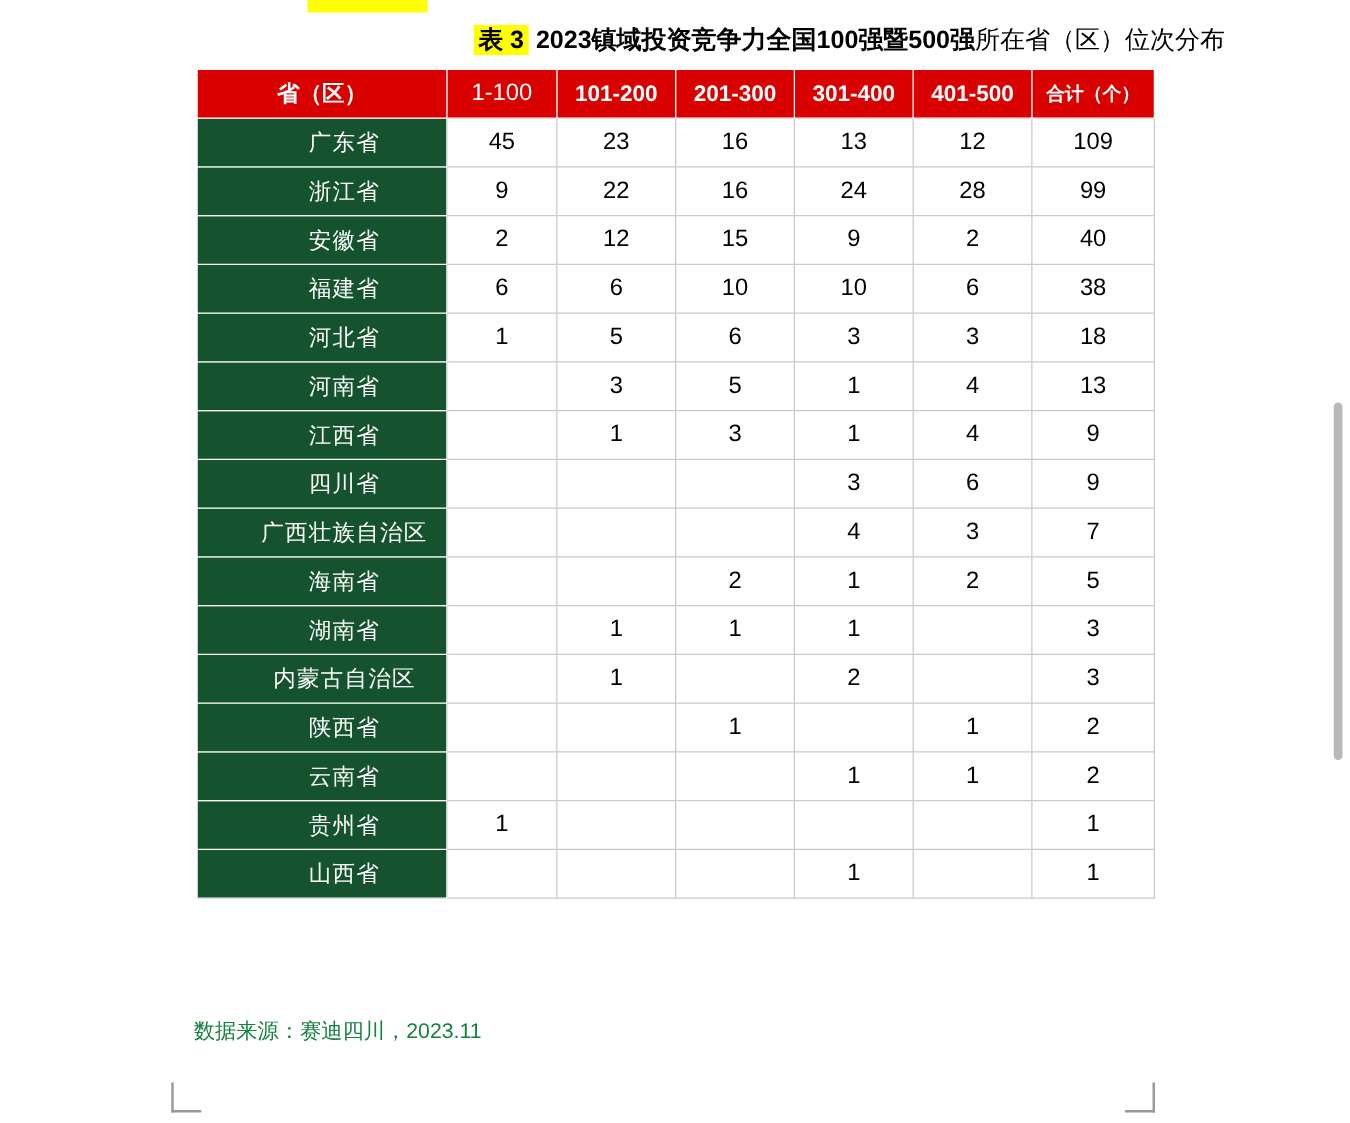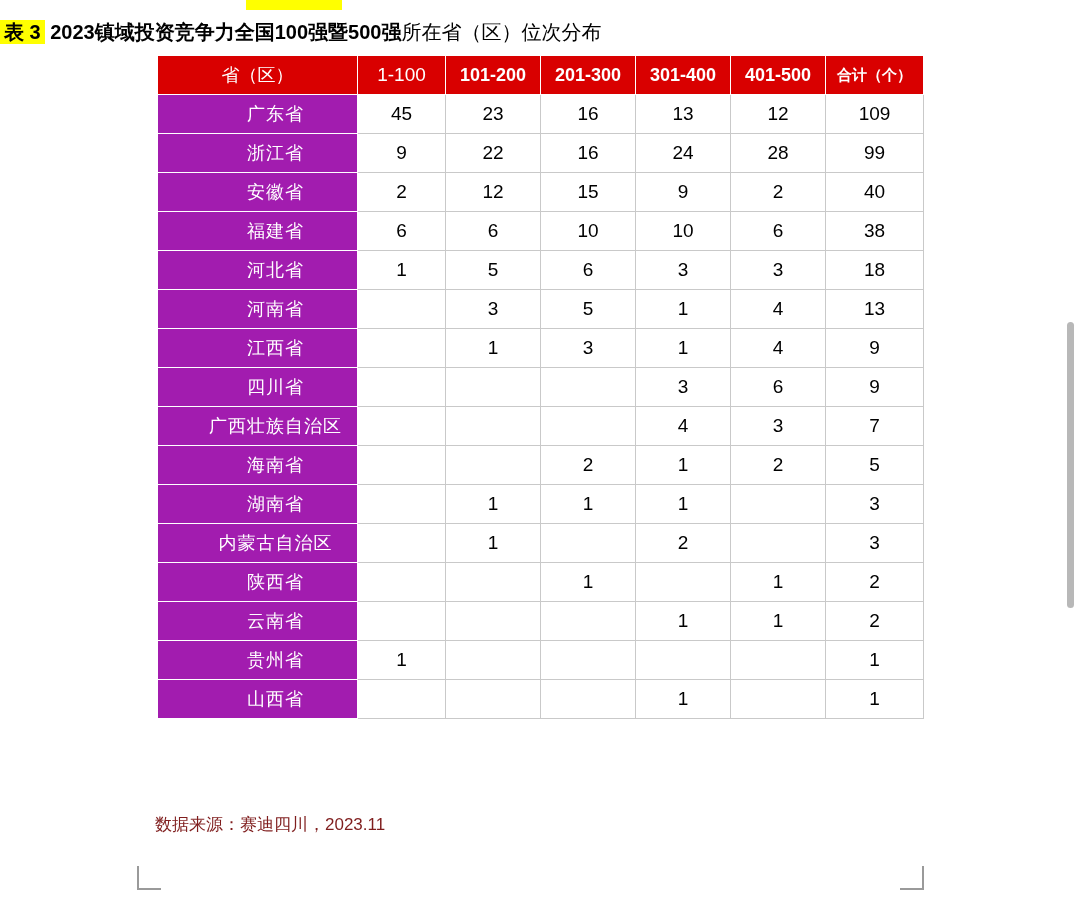--- a/index.html
+++ b/index.html
@@ -24,21 +24,21 @@
     width: 96px;
     height: 10px;
     background: #ffff00;
   }
 
   .title-row {
     position: absolute;
     left: 0;
     top: 18px;
     width: 980px;
-    text-align: left;
+    text-align: right;
     font-size: 20px;
     line-height: 28px;
     white-space: nowrap;
   }
   .title-row .mark {
     background: #ffff00;
     font-weight: bold;
     padding: 1px 4px;
   }
   .title-row .b { font-weight: bold; }
@@ -74,54 +74,54 @@
   }
 
   
   thead th {
     background: #d90000;
     color: #ffffff;
     font-weight: bold;
     font-size: 17px;
   }
   thead th.h0 {
-    font-weight: normal;
+    font-weight: bold;
     font-size: 18px;
   }
   thead th.h1 {
     font-size: 19px;
     font-weight: normal;
   }
   thead th.h6 {
     font-size: 15px;
     font-weight: bold;
   }
 
   
   tbody td.prov {
-    background: #a21caf;
+    background: #14532d;
     color: #ffffff;
     font-size: 18px;
     font-weight: normal;
     letter-spacing: 1px;
     padding-left: 36px;
   }
   tbody td.num {
     background: #ffffff;
     color: #000000;
     border: 1px solid #c9c9c9;
     font-size: 19px;
   }
 
   .source {
     position: absolute;
     left: 155px;
     top: 813px;
     font-size: 17px;
-    color: #7f1d1d;
+    color: #15803d;
   }
 
   
   .scrollbar {
     position: absolute;
     right: 6px;
     top: 322px;
     width: 7px;
     height: 286px;
     background: #b8b8b8;

